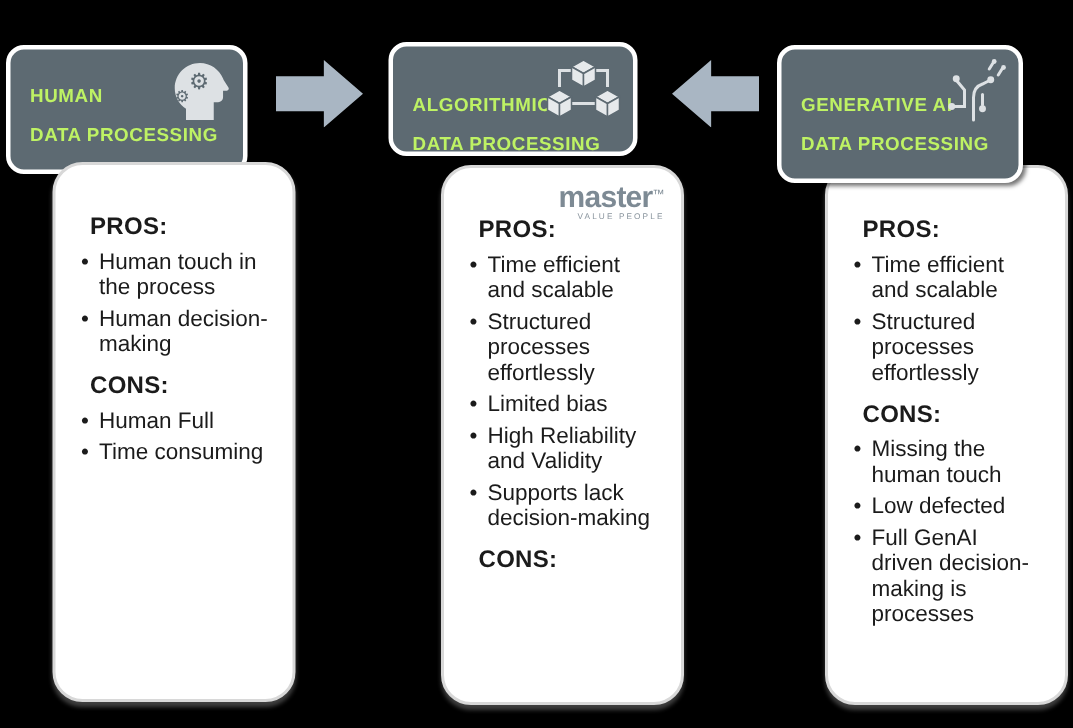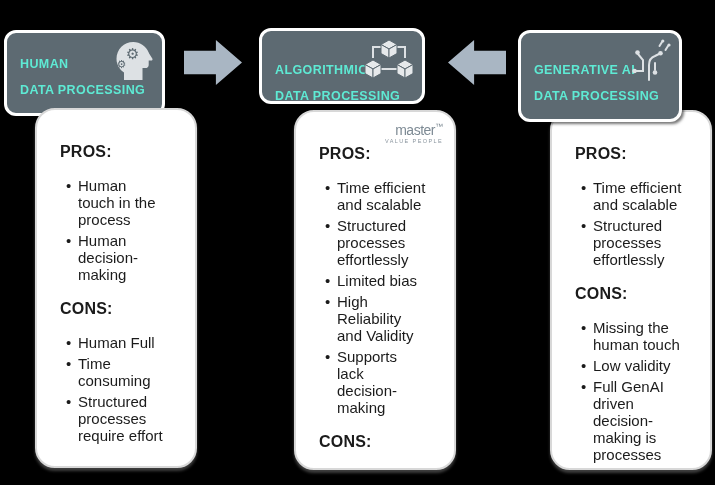--- a/index.html
+++ b/index.html
@@ -1,47 +1,47 @@
 <!DOCTYPE html>
 <html><head>
 <meta charset="utf-8">
 <style>
   html,body{margin:0;padding:0;background:#000;}
   .canvas{position:relative;width:715px;height:485px;background:#000;overflow:hidden;
           font-family:"Liberation Sans",sans-serif;}
   
   .hdr{position:absolute;background:#5d6a72;border:3px solid #fff;border-radius:12px;
        box-sizing:border-box;box-shadow:2px 2px 3px rgba(0,0,0,.55);}
-  .hdr .lbl{position:absolute;left:13px;color:#5eead4;font-weight:bold;font-size:12.5px;
+  .hdr .lbl{position:absolute;left:13px;color:#bef264;font-weight:bold;font-size:12.5px;
             letter-spacing:.4px;line-height:26px;white-space:nowrap;}
   .hdr svg{position:absolute;}
   .hdr1{left:4px;top:30px;width:161px;height:86px;z-index:2}
   .hdr1 .lbl{top:18px}
   .hdr1 svg{top:4px;right:5px}
   .hdr2{left:259px;top:28px;width:166px;height:76px;z-index:5}
   .hdr2 .lbl{top:26px}
   .hdr2 svg{top:7px;right:7px}
   .hdr3{left:518px;top:30px;width:164px;height:92px;z-index:5}
   .hdr3 .lbl{top:24px}
   .hdr3 svg{top:4px;right:7px}
   
   .card{position:absolute;width:162px;height:360px;background:#fff;border:2px solid #d8d8d8;
         border-radius:20px;box-sizing:border-box;padding:28px 12px 0 13px;overflow:hidden;
         color:#1b1b1b;box-shadow:0 3px 3px rgba(140,140,140,.45);}
   .card1{left:35px;top:108px;z-index:3}
   .card2{left:294px;top:110px;z-index:4}
   .card3{left:550px;top:110px;z-index:4}
   .card .h{font-weight:bold;font-size:16px;line-height:19px;margin:10px 0 5px 10px;letter-spacing:.2px;}
   .card .h.first{margin-top:4px;}
-  .card ul{list-style:none;margin:16px;padding:0;font-size:15px;line-height:17px;}
+  .card ul{list-style:none;margin:4px;padding:0;font-size:15px;line-height:17px;}
   .card li{position:relative;padding-left:12px;margin-bottom:4px;}
   .card li::before{content:"\2022";position:absolute;left:0;top:0;}
   
   .logo{position:absolute;top:10px;right:11px;text-align:right;line-height:1;color:#7d8a94;}
-  .logo .nm{font-weight:normal;font-size:14px;letter-spacing:-.5px;}
+  .logo .nm{font-weight:bold;font-size:20px;letter-spacing:-.5px;}
   .logo sup{font-size:8px;}
   .logo .tg{font-size:5.5px;letter-spacing:1.4px;margin-top:1px;color:#8a959e;}
   
   .arrow{position:absolute;top:40px;width:58px;height:45px;background:#a9b6c3;z-index:1;}
   .arrow-right{left:184px;clip-path:polygon(0 24%,55% 24%,55% 0,100% 50%,55% 100%,55% 76%,0 76%);}
   .arrow-left{left:448px;clip-path:polygon(100% 24%,45% 24%,45% 0,0 50%,45% 100%,45% 76%,100% 76%);}
 </style>
 </head>
 <body>
 
@@ -114,21 +114,20 @@
   <div class="card card1">
     <div class="h first">PROS:</div>
     <ul>
         <li>Human touch in the process</li>
         <li>Human decision-making</li>
       </ul>
     <div class="h">CONS:</div>
     <ul>
         <li>Human Full</li>
         <li>Time consuming</li>
-        <li>Structured processes require effort</li>
       </ul>
   </div>
 
   <div class="card card2">
     <div class="logo">
       <div>
         <span class="nm">master</span><sup>™</sup>
       </div>
       <div class="tg">VALUE PEOPLE</div>
     </div>
@@ -145,18 +144,18 @@
 
   <div class="card card3">
     <div class="h first">PROS:</div>
     <ul>
         <li>Time efficient and scalable</li>
         <li>Structured processes effortlessly</li>
       </ul>
     <div class="h">CONS:</div>
     <ul>
         <li>Missing the human touch</li>
-        <li>Low validity</li>
+        <li>Low defected</li>
         <li>Full GenAI driven decision-making is processes</li>
       </ul>
   </div>
 
 </div>
 
 </body></html>

